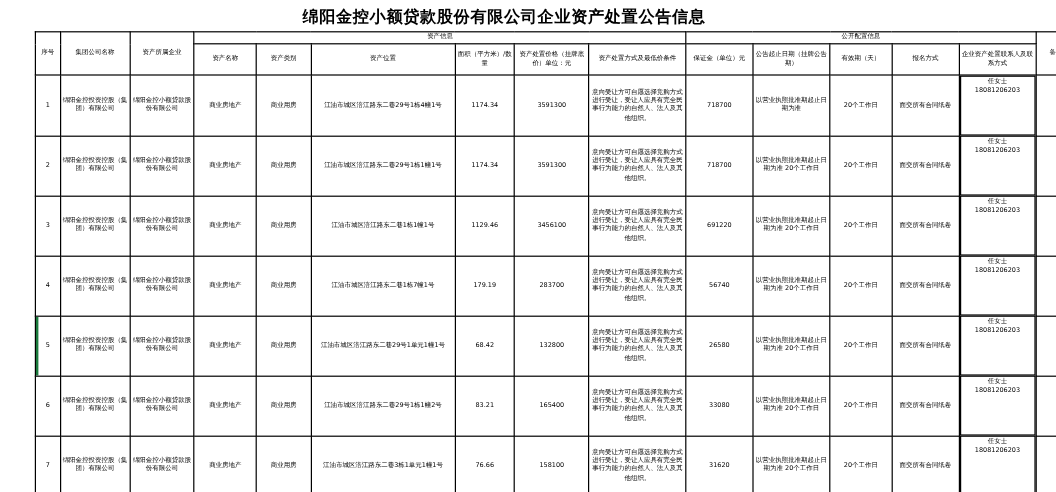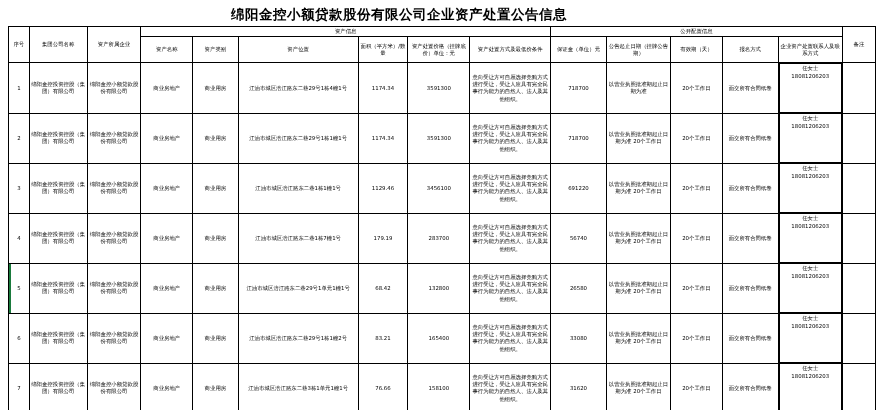--- a/index.html
+++ b/index.html
@@ -13,20 +13,21 @@
     font-family: "DejaVu Sans", "Liberation Sans", sans-serif;
     color: #000;
     overflow: hidden;
   }
   .page {
     width: 796px;
     height: 410px;
     position: relative;
     box-sizing: border-box;
     padding: 4px 6px 0 8px;
+    margin-left: 21px;
   }
   .doc-title {
     text-align: center;
     font-size: 13.5px;
     font-weight: bold;
     letter-spacing: 0.5px;
     padding: 2px 0 4px 0;
     line-height: 1.2;
   }
   table.sheet {

